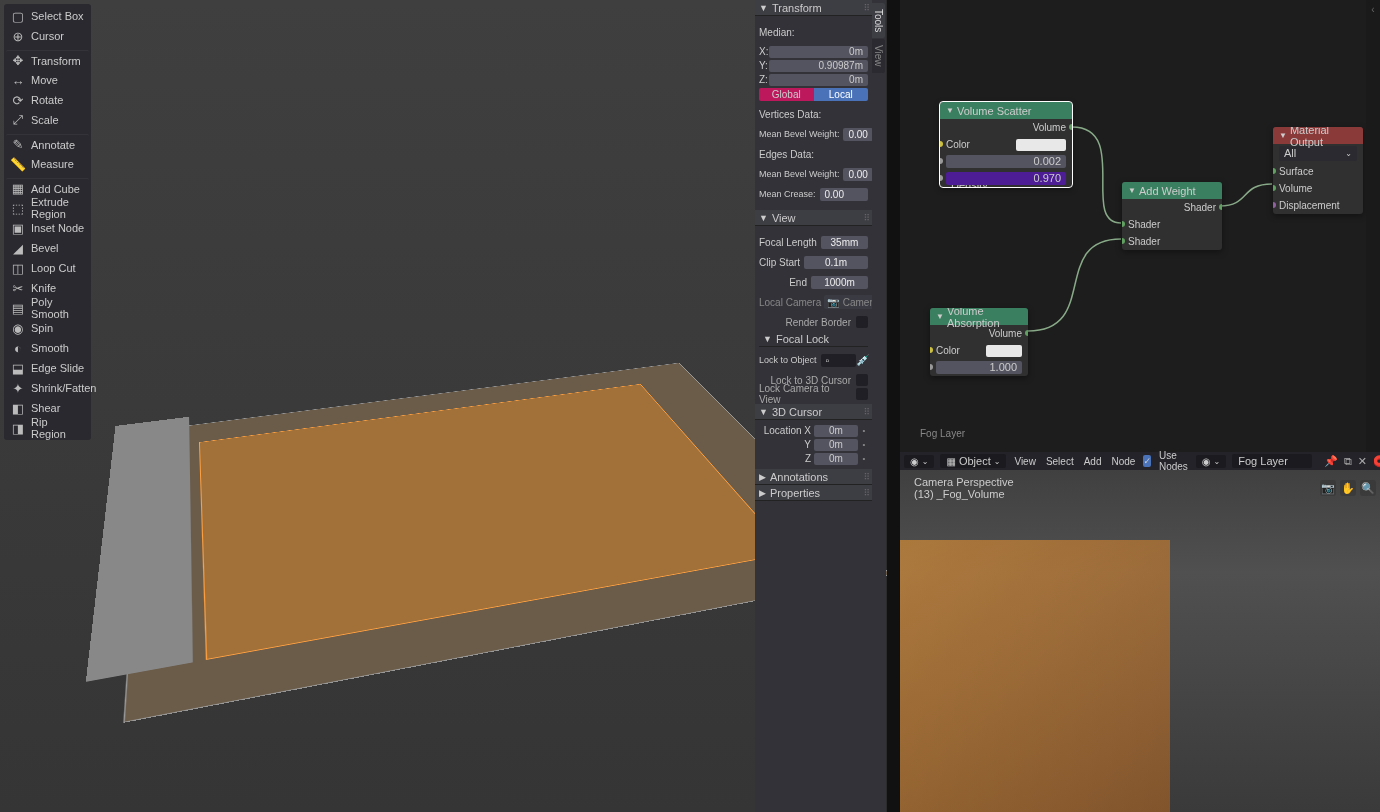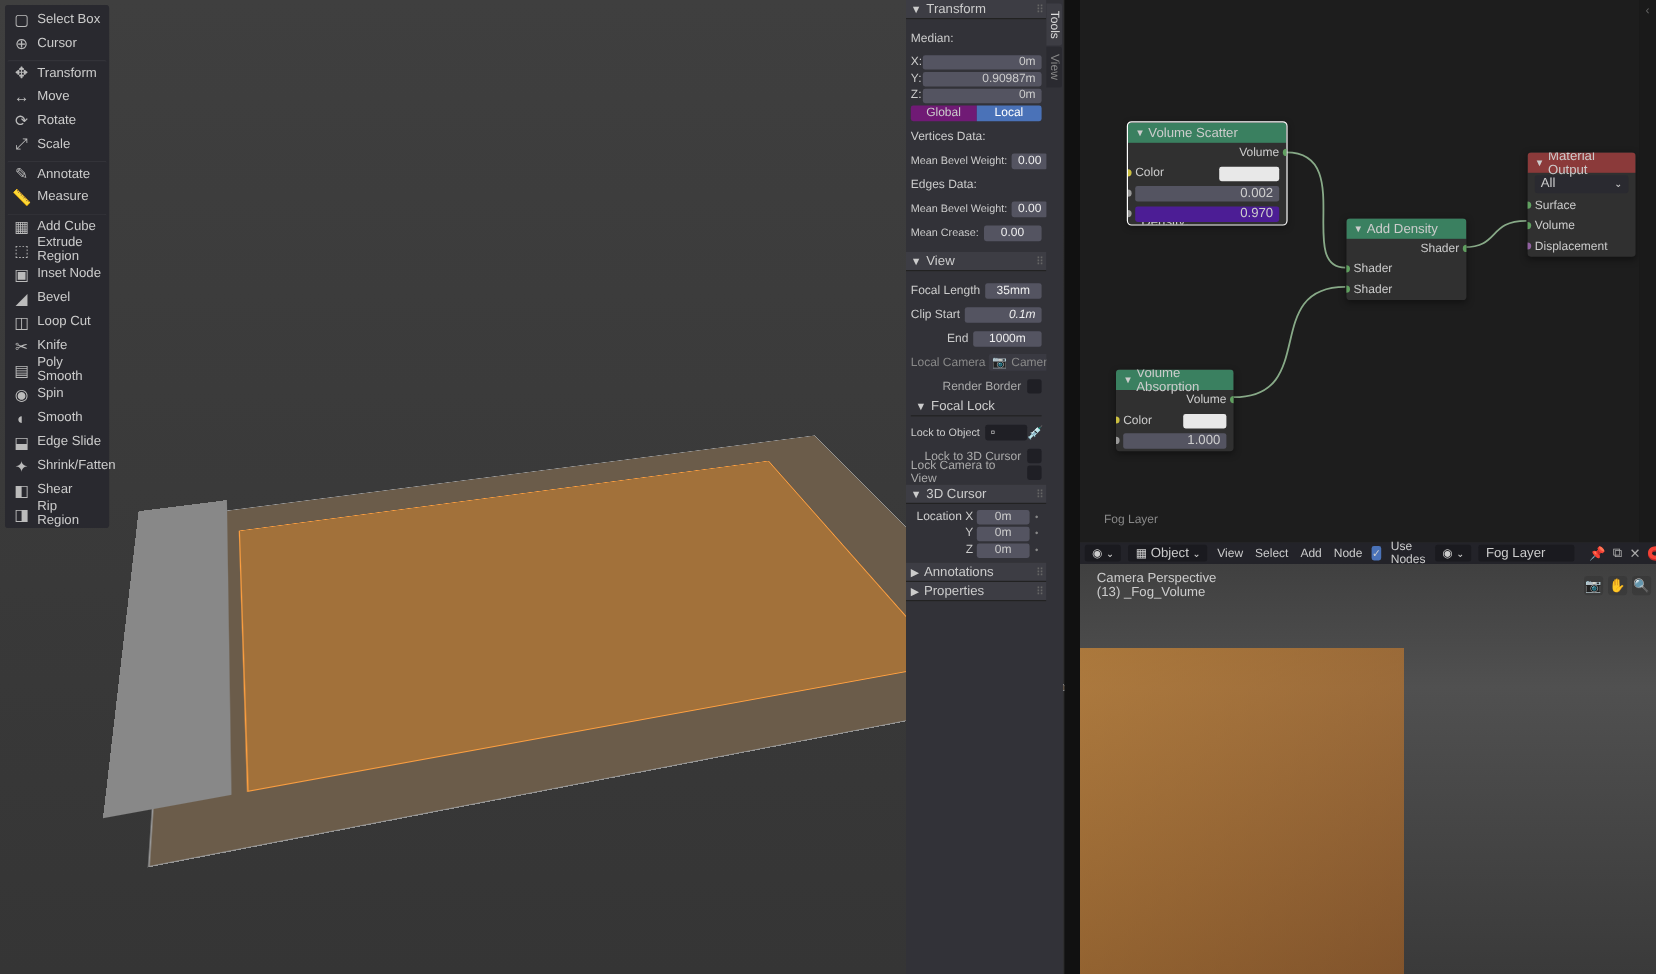--- a/index.html
+++ b/index.html
@@ -13,27 +13,27 @@
 .tool-item { display: flex; align-items: center; height: 20px; padding: 2px 4px; border-radius: 2px; cursor: pointer; }
 .tool-icon { width: 16px; height: 16px; margin-right: 5px; display:inline-flex; align-items:center; justify-content:center; color:#bbb; font-size:13px; flex-shrink:0;}
 .tool-item.sep { margin-top:4px; border-top:1px solid rgba(255,255,255,0.05);}
 .npanel { position: absolute; right: 0; top: 0; width: 131px; height: 100%; background: #323238; }
 .npanel-header { display:flex; align-items:center; height:16px; padding:1px 4px; background:#3d3d44; border-bottom:1px solid #222; cursor:pointer; }
 .npanel-header .tri { margin-right:4px; font-size:9px;}
 .npanel-header .drag { margin-left:auto; color:#666; letter-spacing:-2px; font-size:9px;}
 .npanel-body { padding: 3px 4px; }
 .prop-row { display:flex; align-items:center; height:14px; margin:6px 0;}
 .prop-label { flex:0 0 auto; color:#ccc; font-size:10px;}
-.prop-value { flex:1; text-align:center; background:#545461; border-radius:2px; padding:0 5px; margin-left:4px; font-size:10px; height:13px; line-height:13px; color:#eee;}
+.prop-value { flex:1; text-align:left; background:#545461; border-radius:2px; padding:0 5px; margin-left:4px; font-size:10px; height:13px; line-height:13px; color:#eee;}
 .coord-row { display:flex; align-items:center; height:13px; margin:1px 0;}
 .coord-row .ax { width:10px; text-align:right; padding-right:3px; font-size:10px;}
 .coord-row .val { flex:1; background:#545461; border-radius:2px; text-align:right; padding:0 5px; font-size:10px; height:12px; line-height:12px;}
 .coord-row .lock { width:8px; text-align:center; font-size:8px; color:#888; margin-left:2px;}
 .btn-toggle-row { display:flex; margin:2px 0; height:13px;}
-.btn-toggle { flex:1; background:#701a75; text-align:center; font-size:10px; line-height:13px; cursor:pointer;}
+.btn-toggle { flex:1; background:#be185d; text-align:center; font-size:10px; line-height:13px; cursor:pointer;}
 .btn-toggle:first-child { border-radius:2px 0 0 2px;}
 .btn-toggle:last-child { border-radius:0 2px 2px 0;}
 .btn-toggle.act { background:#4a72b8; color:#fff;}
 .check-row { display:flex; align-items:center; height:14px; justify-content:flex-end;}
 .check-row .lbl { font-size:10px; margin-right:5px; color:#aaa;}
 .check-row .box { width:12px; height:12px; background:#1f1f25; border-radius:2px;}
 .camera-field { display:flex; align-items:center; background:#3a3a42; border-radius:2px; height:14px; padding:0 3px;}
 .camera-field .ic { font-size:10px; margin-right:3px;}
 .ntabs { position:absolute; right:0; top:3px; width:14px;}
 .ntab { writing-mode: vertical-rl; background:#2a2a30; padding:6px 1px; font-size:10px; color:#888; border-radius:0 2px 2px 0; margin-bottom:1px; cursor:pointer;}
@@ -227,21 +227,21 @@
       <span>View</span>
       <span class="drag">⠿</span>
     </div>
     <div class="npanel-body">
       <div class="prop-row">
             <span class="prop-label">Focal Length</span>
             <span class="prop-value hov" style="text-align:center;">35mm</span>
           </div>
       <div class="prop-row">
             <span class="prop-label">Clip Start</span>
-            <span class="prop-value hov" style="text-align:right;font-style:italic;">0.1m</span>
+            <span class="prop-value hov" style="text-align:center;">0.1m</span>
           </div>
       <div class="prop-row">
             <span class="prop-label" style="text-align:right; flex:0 0 48px;">End</span>
             <span class="prop-value hov" style="text-align:center;">1000m</span>
           </div>
       <div class="prop-row" style="margin-top:3px;">
         <span class="prop-label" style="color:#888;">Local Camera</span>
         <div class="camera-field" style="flex:1; margin-left:3px;">
           <span class="ic">📷</span>
           <span style="font-size:10px;color:#888;">Camera</span>
@@ -347,21 +347,21 @@
         <div class="numfield act hov">
           <span class="nl">Anisotropy:</span>
           <span class="nv">0.970</span>
         </div>
       </div>
   </div>
 
   <div class="node" style="left:222px; top:182px; width:100px;">
     <div class="node-title darkgreen">
         <span class="tri">▼</span>
-        <span>Add Density</span>
+        <span>Add Weight</span>
       </div>
     <div class="node-row">
         <span class="rlab">Shader</span>
         <span class="dot r green"></span>
       </div>
     <div class="node-row">
         <span class="dot l green"></span>
         <span class="lab">Shader</span>
       </div>
     <div class="node-row">

